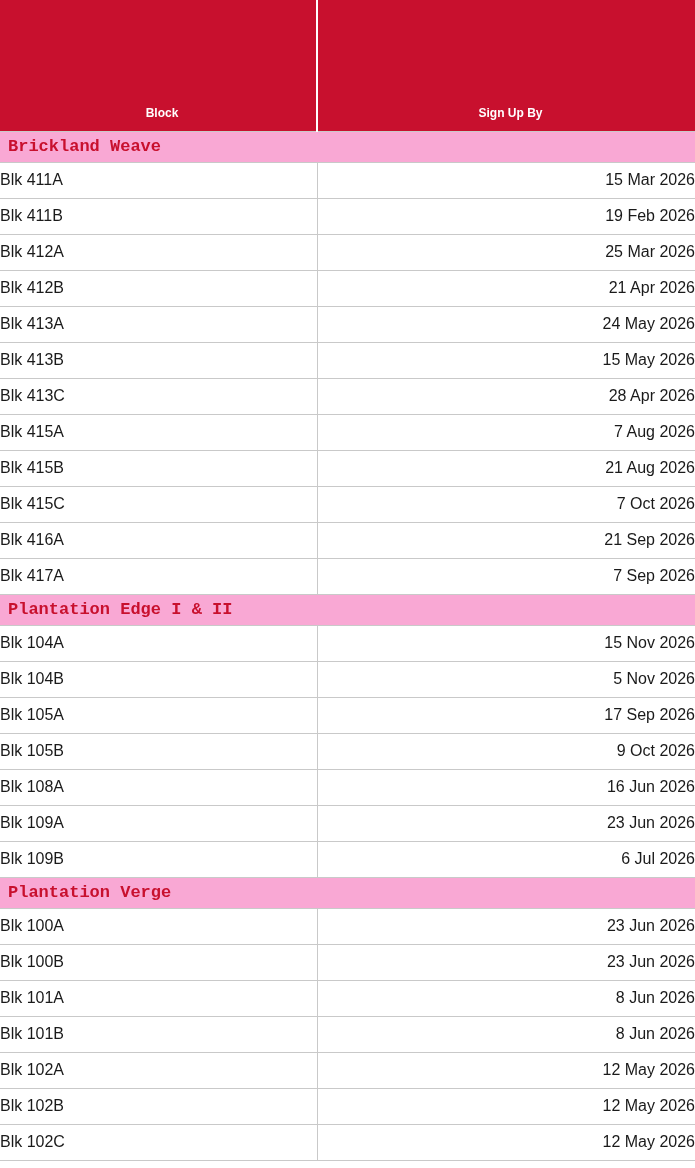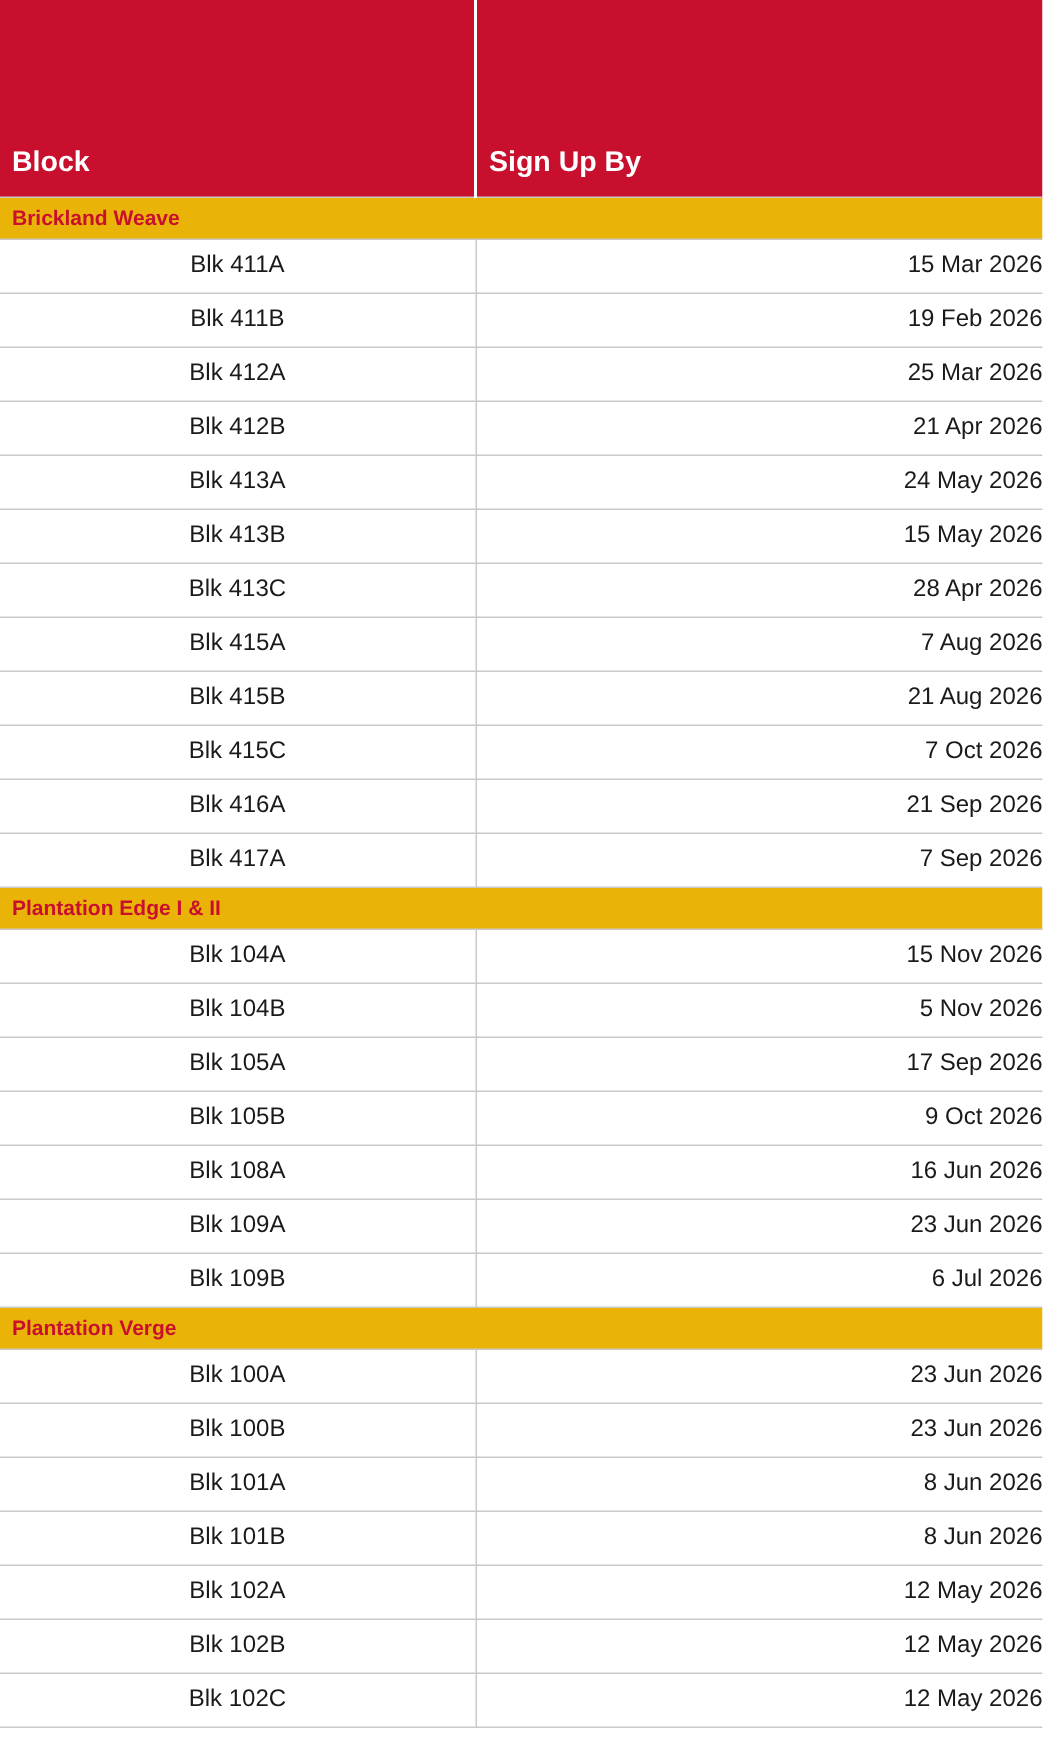--- a/index.html
+++ b/index.html
@@ -17,54 +17,55 @@
     border-collapse: collapse;
     width: 695px;
     table-layout: fixed;
   }
   table.schedule col.c1 { width: 317px; }
   table.schedule col.c2 { width: 378px; }
 
   thead th {
     background: #c8102e;
     color: #ffffff;
-    font-size: 19px;
+    font-size: 12px;
     font-weight: bold;
-    text-align: left;
+    text-align: center;
     vertical-align: bottom;
     height: 120px;
     padding: 0 0 11px 8px;
     border: 0;
   }
   thead th.head-right {
     border-left: 2px solid #ffffff;
     margin-left: 21px;
   }
 
   tr.group-row td {
     color: #c8102e;
     font-weight: bold;
-    font-size: 14px;
+    font-size: 17px;
     padding: 5px 0 6px 8px;
     border-bottom: 1px solid #c9c9c9;
     border-top: 1px solid #c9c9c9;
-    background: #eab308;
+    background: #f9a8d4;
+    font-family: Liberation Mono, monospace;
   }
 
   tr.data-row td {
     font-size: 16px;
     color: #1a1a1a;
     border-bottom: 1px solid #c9c9c9;
     padding: 6px 0 7px 0;
     background: #ffffff;
     height: 22px;
   }
   td.block-cell {
     padding-left: 8px;
-    text-align: center;
+    text-align: left;
     border-right: 1px solid #c9c9c9;
   }
   td.date-cell {
     padding-right: 9px;
     text-align: right;
     margin-left: 24px;
   }
 </style>
 </head>
 <body>

